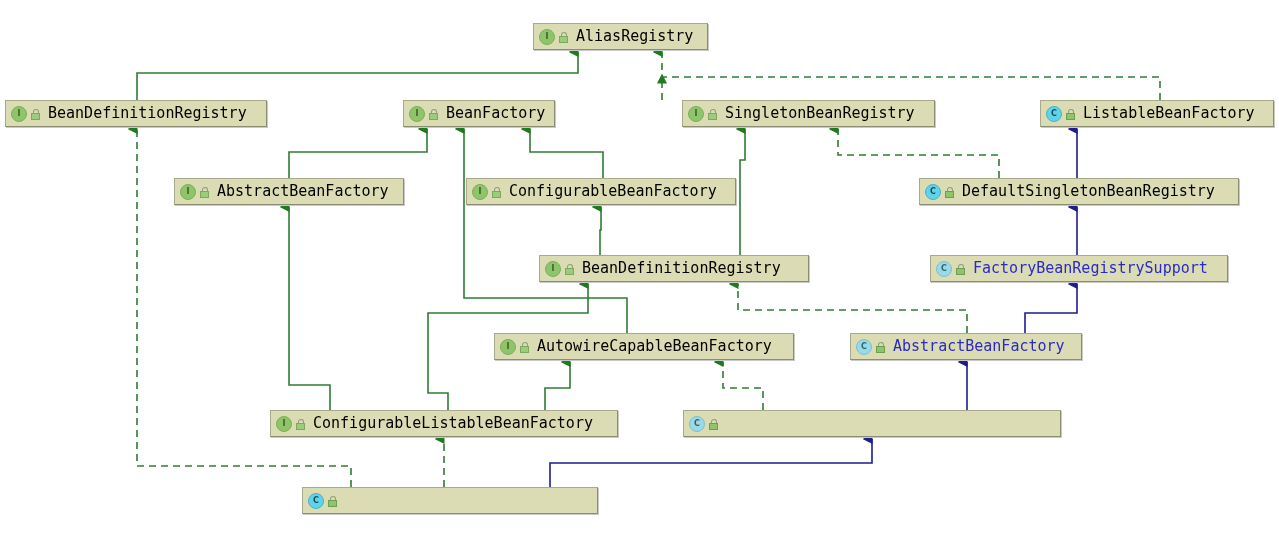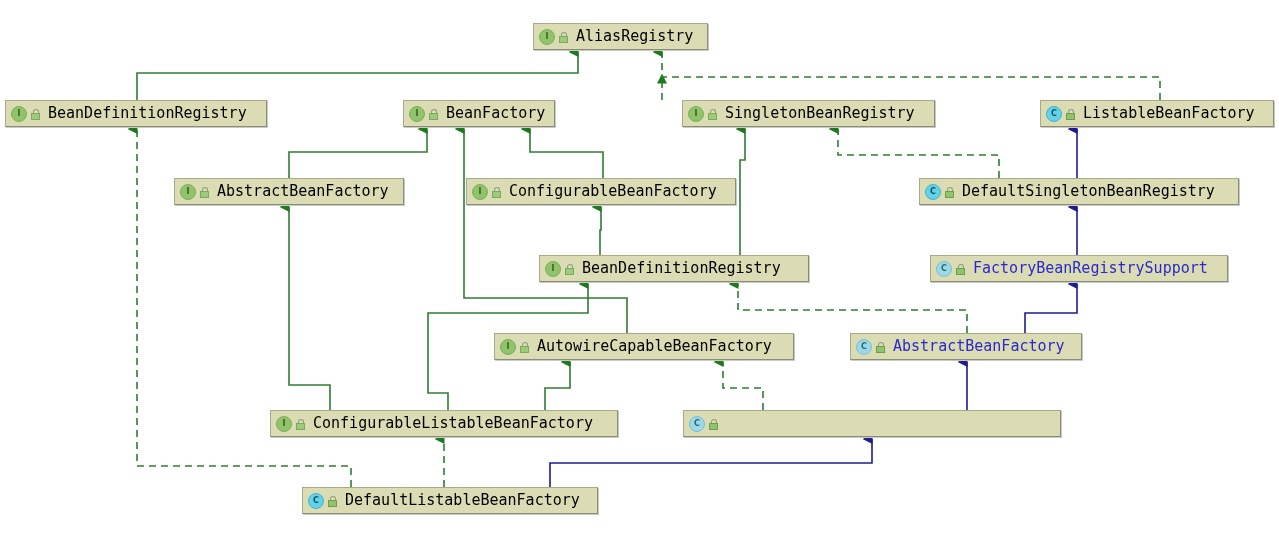--- a/index.html
+++ b/index.html
@@ -252,16 +252,15 @@
           <span class="shackle"></span>
           <span class="body"></span>
         </span>
       </div>
       <div class="node cls" style="left: 302px; top: 487px; width: 296px;">
         <span class="ico-type">C</span>
         <span class="ico-vis">
           <span class="shackle"></span>
           <span class="body"></span>
         </span>
-        <span class="label">DefaultListableBeanFactory</span>
       </div>
     </div>
 </div>
 
 </body></html>

